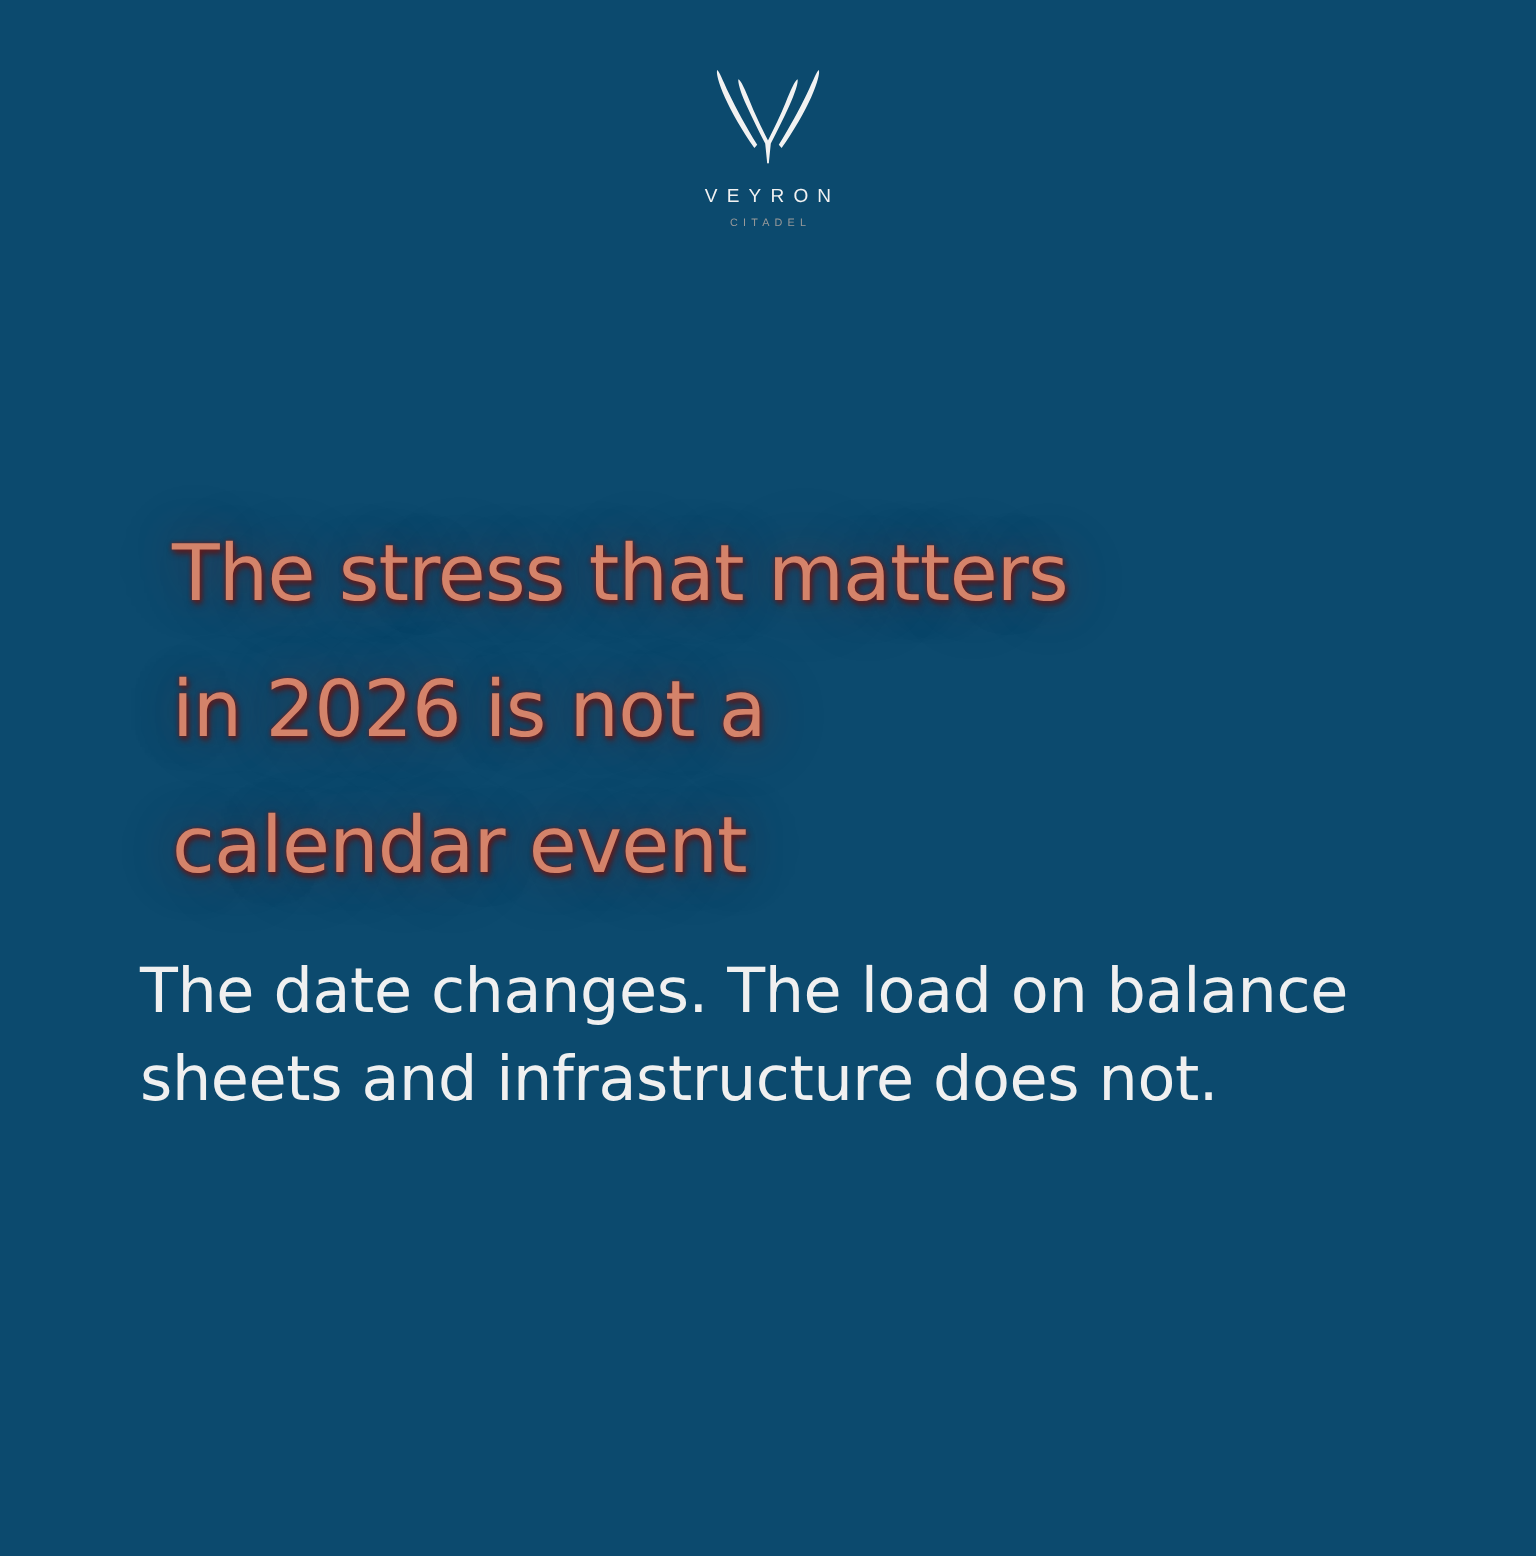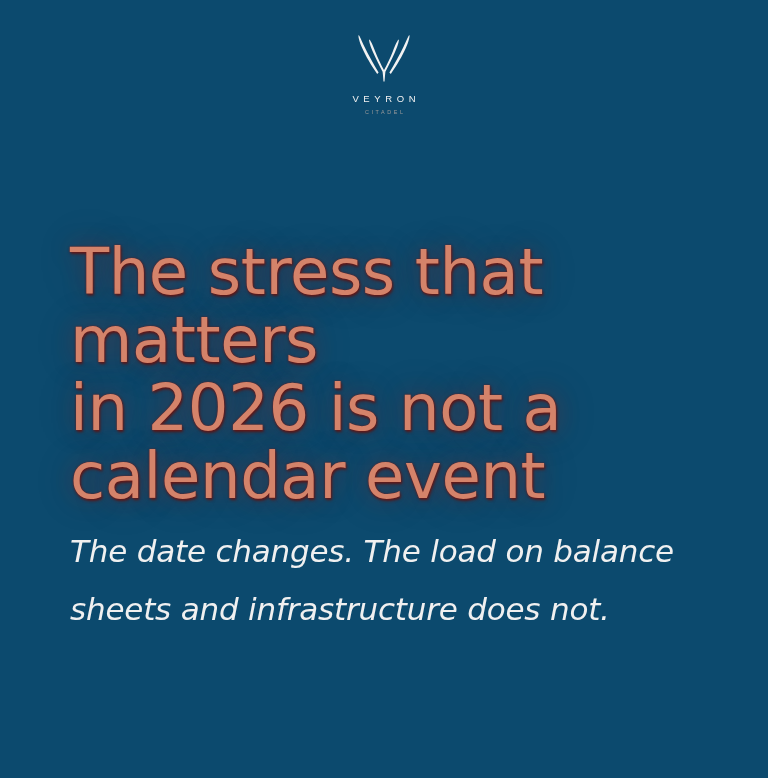--- a/index.html
+++ b/index.html
@@ -62,45 +62,44 @@
 
   
   .copy {
     position: absolute;
     left: 70px;
     top: 238px;
     width: 640px;
   }
 
   .headline {
-    margin: 0;
+    margin: 16px;
     font-family: "DejaVu Sans", sans-serif;
-    font-size: 64px;
+    font-size: 39px;
     font-weight: 400;
     line-height: 68px;
     letter-spacing: -0.4px;
     color: #d4836a;
     text-shadow:
        0 0 2px rgba(120, 26, 22, 0.95),
        1px 2px 3px rgba(96, 18, 16, 0.9),
        0 0 22px rgba(150, 34, 26, 0.40),
        0 0 46px rgba(150, 34, 26, 0.22);
     white-space: pre-line;
   }
 
   .subhead {
     margin: 12px 0 0 0;
     font-family: "DejaVu Sans", sans-serif;
     font-size: 31px;
     font-weight: 400;
-    line-height: 58px;
+    line-height: 44px;
     letter-spacing: -0.2px;
     color: #f0f0f0;
     white-space: pre-line;
-    font-style: italic;
   }
 </style>
 </head>
 <body>
 
 <div class="canvas">
 
   <div class="brand">
 
     <span class="brand-mark-wrap">

